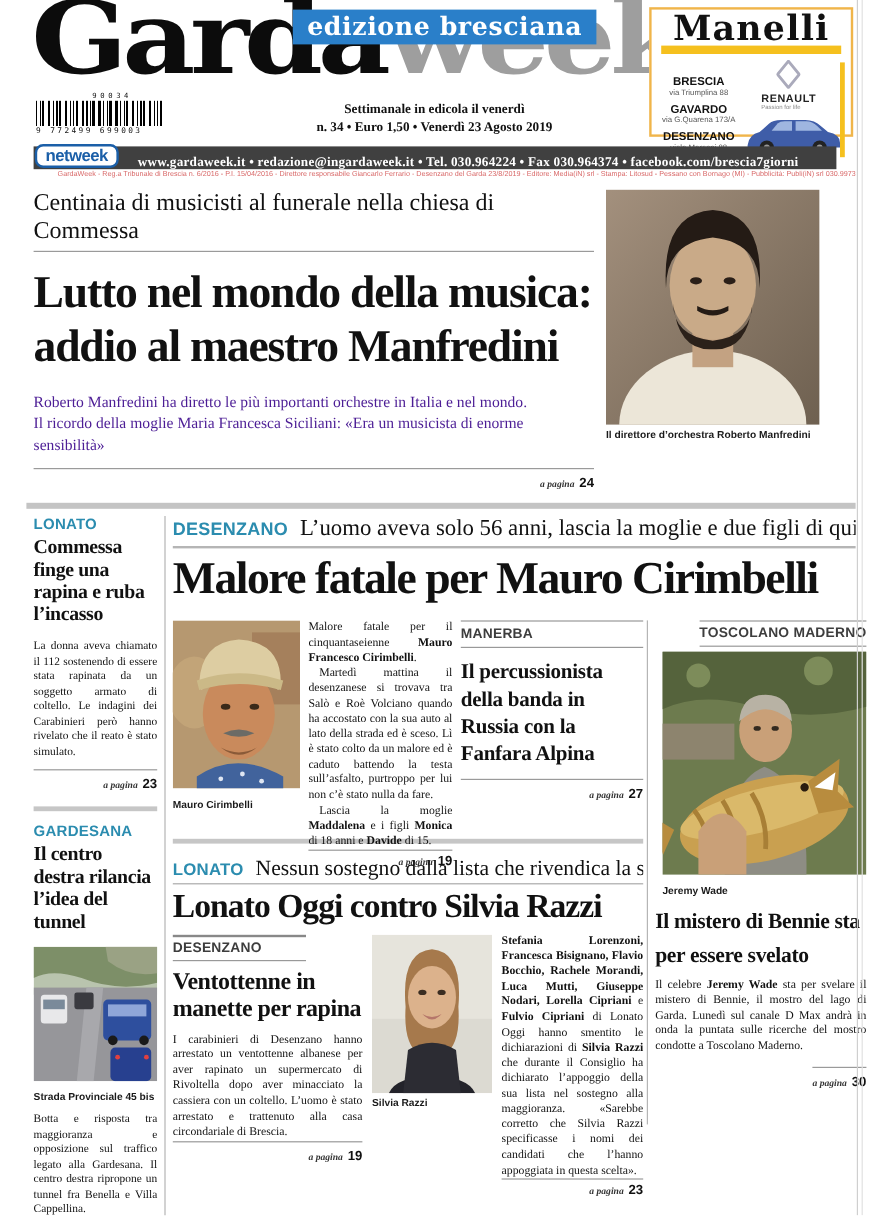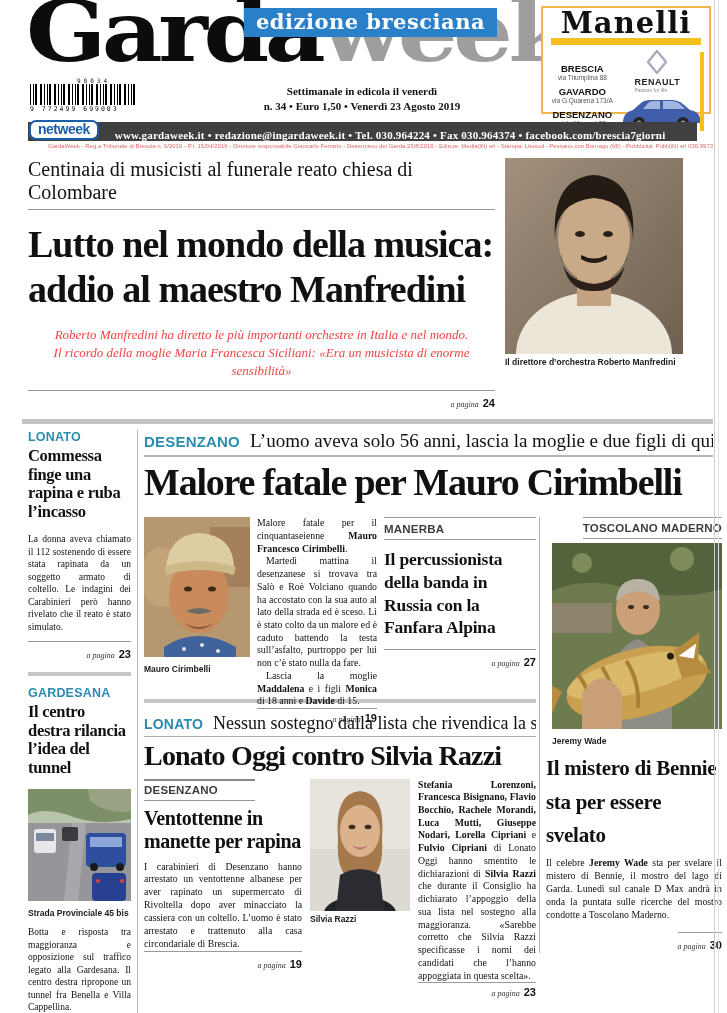--- a/index.html
+++ b/index.html
@@ -48,23 +48,23 @@
   .infobar-text{color:#fff;font-weight:bold;font-size:11px;margin-left:16px;letter-spacing:.2px;}
   .colophon{margin:1px 14px 0 48px;font-family:"Liberation Sans",sans-serif;font-size:6px;
             color:#d96a6a;white-space:nowrap;overflow:hidden;line-height:8px;}
 
   
   .lead{margin:6px 14px 0 28px;display:flex;gap:10px;}
   .lead-left{flex:1;min-width:0;}
   .lead-kicker{font-size:20px;padding:2px 0 5px;border-bottom:1px solid #9a9a9a;}
   .lead-headline{font-size:38px;line-height:1.18;letter-spacing:-1px;font-weight:bold;
                  margin:12px 0 14px;white-space:pre-line;}
-  .lead-deck{font-style:italic;font-size:13px;line-height:1.4;text-align:center;color:#ef4444;}
+  .lead-deck{font-size:13px;line-height:1.4;color:#4c1d95;}
   .rule-pg{border-top:1px solid #9a9a9a;margin-top:10px;padding-top:2px;text-align:right;}
-  .pgl{font-style:italic;font-size:8px;color:#333;margin-right:4px;}
+  .pgl{font-style:italic;font-size:8px;color:#333;margin-right:4px;font-weight:bold;}
   .pgn{font-family:"Liberation Sans",sans-serif;font-weight:bold;font-size:11px;color:#111;}
   .lead-photo{width:208px;margin:2px 0 12px;}
   .lead-photo svg{display:block;}
   figure{margin:0;}
   figcaption{font-family:"Liberation Sans",sans-serif;font-weight:bold;font-size:8.5px;
              color:#1a1a1a;padding-top:3px;line-height:10px;}
   .thick-sep{height:5px;background:#c4c4c4;margin:8px 14px 6px 22px;}
 
   
   .grid{margin:2px 14px 0 28px;display:flex;}
@@ -104,21 +104,21 @@
   .rapina{width:158px;flex:none;display:flex;flex-direction:column;}
   .rapina .label-dark{border-top:2px solid #888;border-bottom:1px solid #999;padding:3px 0 4px;width:70%;}
   .rapina h3{font-size:20px;line-height:1.15;letter-spacing:-.4px;font-weight:bold;margin:6px 0 8px;}
   .rapina .rule-pg{margin-top:auto;}
   .silvia-photo{width:100px;flex:none;display:flex;flex-direction:column;}
   .razzi-body{flex:1;display:flex;flex-direction:column;font-size:9.8px;line-height:1.3;text-align:justify;}
   .razzi-body .rule-pg{margin-top:auto;}
 
   .toscolano{width:176px;flex:none;padding-left:3px;display:flex;flex-direction:column;align-items:flex-end;}
   .tos-label{border-top:1px solid #999;border-bottom:1px solid #999;padding:4px 0;margin-bottom:4px;}
-  .toscolano h3{font-size:21px;line-height:1.6;font-weight:bold;letter-spacing:-.3px;margin:6px 0 4px;}
+  .toscolano h3{font-size:18px;line-height:1.6;font-weight:bold;letter-spacing:-.3px;margin:6px 0 4px;}
   .toscolano .body-sm{font-size:9.8px;}
 
   
   .ads{margin:10px 14px 0 28px;display:flex;gap:8px;height:140px;}
   .banner-ad{position:relative;width:452px;flex:none;height:140px;overflow:hidden;}
   .banner-ad > svg{position:absolute;inset:0;}
   .tri{position:absolute;inset:0;background:#e8813b;clip-path:polygon(0 0,18% 0,41% 100%,0 100%);}
   .scriani-ad{flex:1;border:1px solid #dca97e;box-sizing:border-box;background:#fffefb;
               text-align:center;padding-top:5px;}
 </style>
@@ -188,21 +188,21 @@
   </header>
 
   <div class="infobar">
     <span class="netweek">netweek</span>
     <span class="infobar-text">www.gardaweek.it  •  redazione@ingardaweek.it  •  Tel. 030.964224  •  Fax 030.964374  •  facebook.com/brescia7giorni</span>
   </div>
   <div class="colophon">GardaWeek - Reg.a Tribunale di Brescia n. 6/2016 - P.I. 15/04/2016 - Direttore responsabile Giancarlo Ferrario - Desenzano del Garda 23/8/2019 - Editore: Media(iN) srl - Stampa: Litosud - Pessano con Bornago (MI) - Pubblicità: Publi(iN) srl 030.9973743 - ISSN 2499-6998 - Poste Italiane s.p.a. - Spedizione in A.P. - D.L. 353/2003 (conv. in L. 27/02/2004 n° 46) - art. 1 comma 1 - DCB LO - MI</div>
 
   <section class="lead">
     <div class="lead-left">
-      <div class="lead-kicker">Centinaia di musicisti al funerale reato chiesa di Colombare</div>
+      <div class="lead-kicker">Centinaia di musicisti al funerale nella chiesa di Commessa</div>
       <h1 class="lead-headline" style="margin-top:12px;">Lutto nel mondo della musica:
 addio al maestro Manfredini</h1>
       <div class="lead-deck">
         <div>Roberto Manfredini ha diretto le più importanti orchestre in Italia e nel mondo.</div>
         <div>Il ricordo della moglie Maria Francesca Siciliani: «Era un musicista di enorme sensibilità»</div>
       </div>
       <div class="rule-pg">
         <span class="pgl">a pagina</span><span class="pgn">24</span>
       </div>
     </div>

